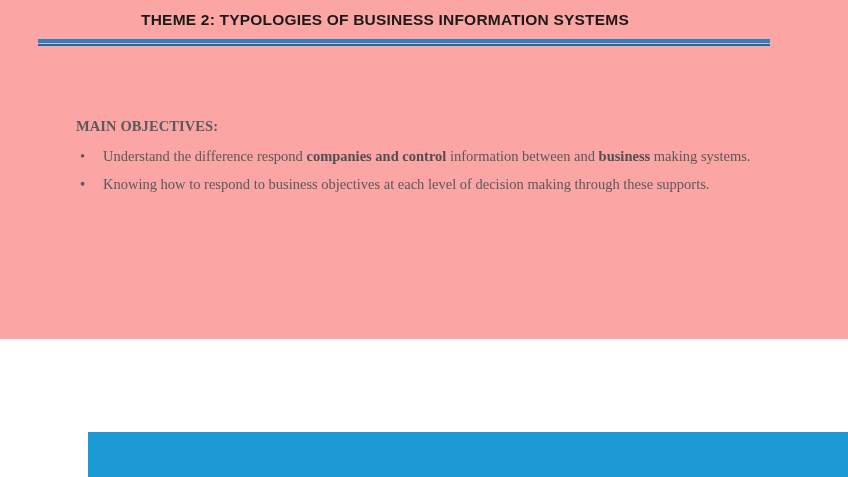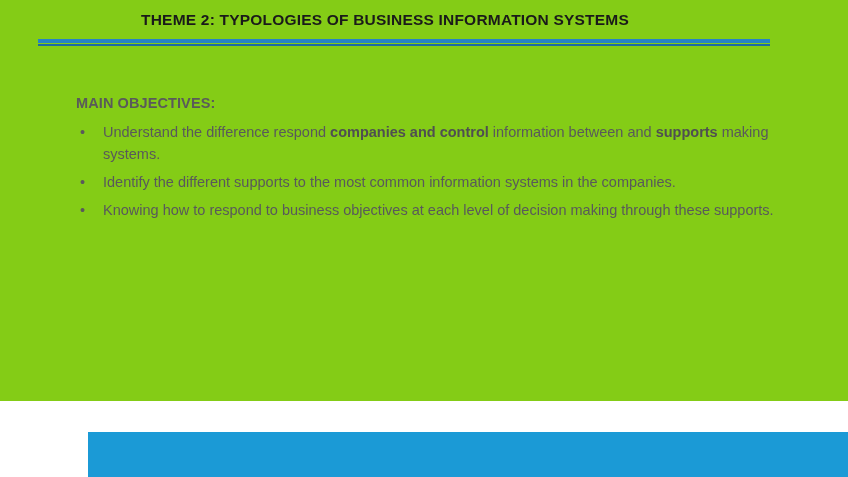--- a/index.html
+++ b/index.html
@@ -10,22 +10,22 @@
     width: 848px;
     height: 477px;
     background: #ffffff;
     font-family: "Liberation Sans", sans-serif;
     overflow: hidden;
     position: relative;
   }
   .slide {
     position: relative;
     width: 848px;
-    height: 401px;
-    background: #84cc16;
+    height: 339px;
+    background: #fca5a5;
   }
   
   .title-bar {
     position: absolute;
     left: 0;
     top: 0;
     width: 770px;
     height: 46px;
   }
   .title-text {
@@ -53,22 +53,23 @@
     left: 38px;
     top: 44px;
     width: 732px;
     height: 2px;
     background: #1d6ba3;
   }
   
   .body-block {
     position: absolute;
     left: 76px;
-    top: 95px;
+    top: 118px;
     width: 700px;
+    font-family: Liberation Serif, serif;
   }
   .objectives-heading {
     font-size: 14.5px;
     font-weight: bold;
     color: #5a5a5a;
     margin: 0 0 10px 0;
     letter-spacing: 0.1px;
   }
   ul.bullets {
     list-style: none;
@@ -112,21 +113,21 @@
 
   <div class="title-bar">
     <div class="title-text">THEME 2: TYPOLOGIES OF BUSINESS INFORMATION SYSTEMS</div>
     <div class="title-rule-top"></div>
     <div class="title-rule-bottom"></div>
   </div>
 
   <div class="body-block">
     <div class="objectives-heading">MAIN OBJECTIVES:</div>
     <ul class="bullets">
-        <li><span class="dot">•</span><span><span>Understand the difference respond </span><b>companies and control</b><span> information between and </span><b>supports</b><span> making systems.</span></span></li>
-        <li><span class="dot">•</span><span><span>Identify the different supports to the most common information systems in the companies.</span></span></li>
+        <li><span class="dot">•</span><span><span>Understand the difference respond </span><b>companies and control</b><span> information between and </span><b>business</b><span> making systems.</span></span></li>
+        <li><span class="dot">•</span></li>
         <li><span class="dot">•</span><span><span>Knowing how to respond to business objectives at each level of decision making through these supports.</span></span></li>
       </ul>
   </div>
 
   <div class="bottom-bar"></div>
 
 </div>
 
 </body></html>

